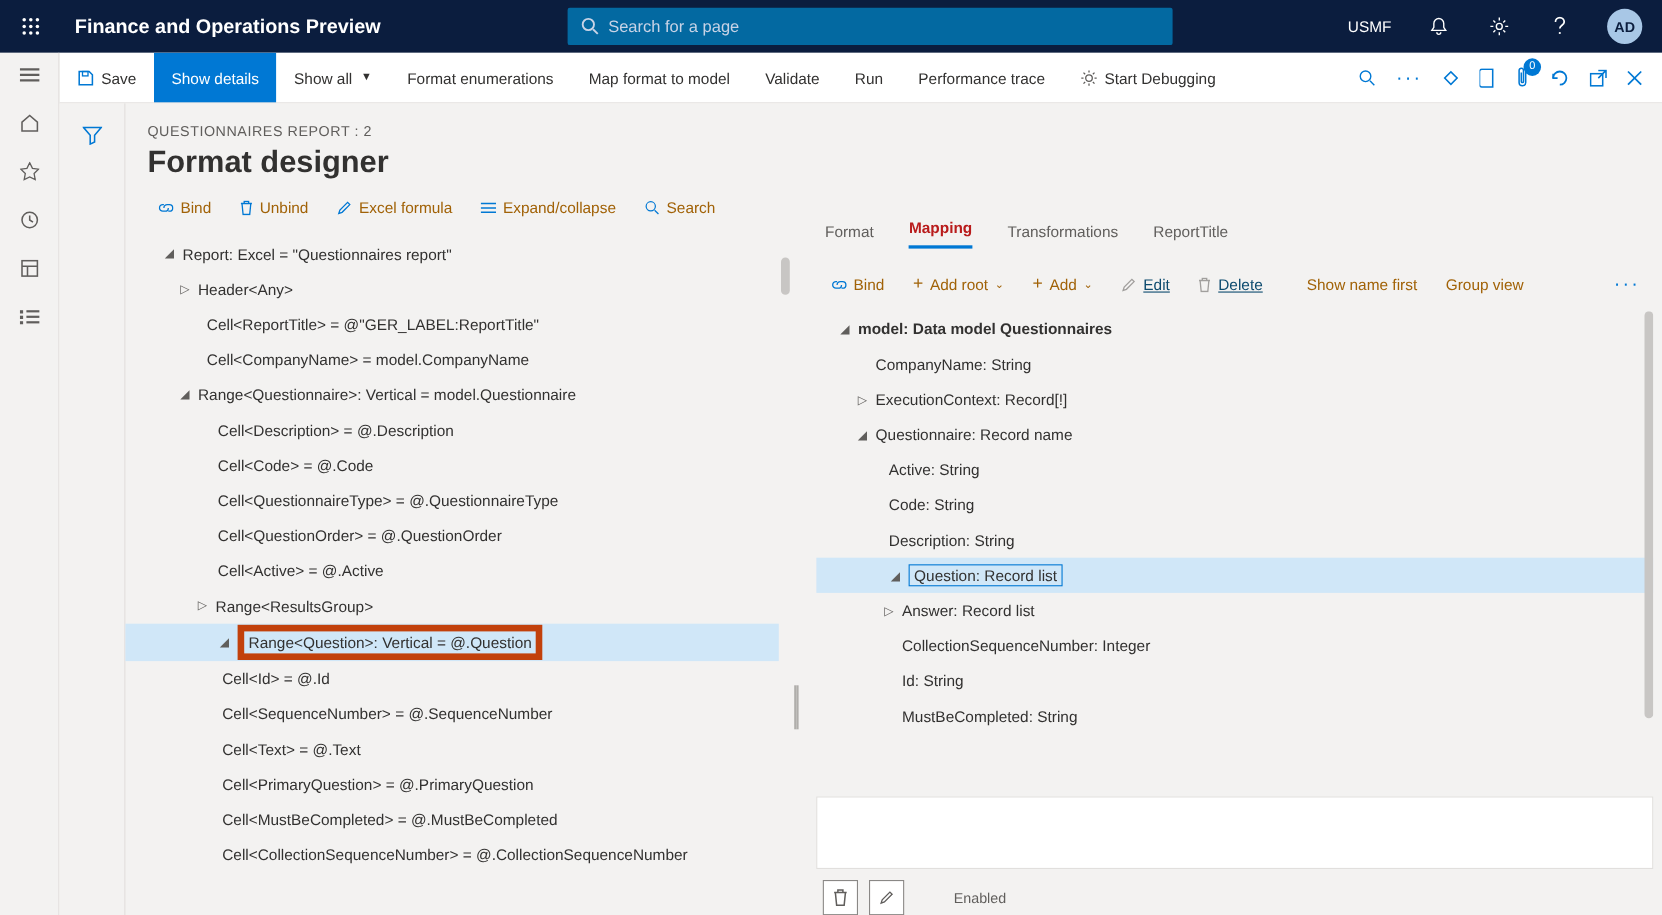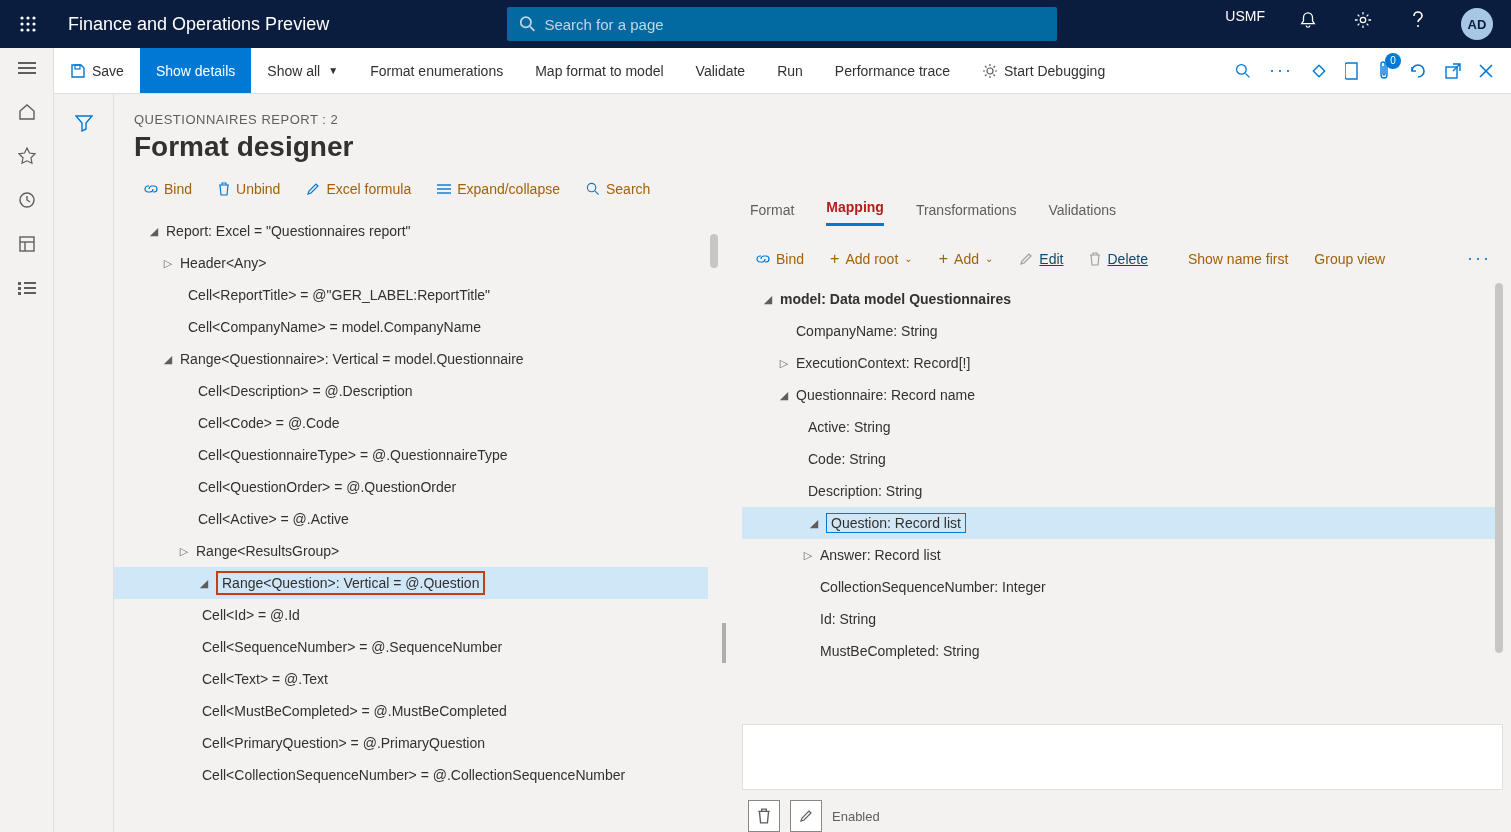--- a/index.html
+++ b/index.html
@@ -1,26 +1,26 @@
 <!DOCTYPE html>
 <html><head>
 <meta charset="utf-8">
 <style>
   * { box-sizing: border-box; margin: 0; padding: 0; font-family: "Segoe UI", Arial, sans-serif; }
   body { width: 1511px; height: 832px; overflow: hidden; background: #f3f2f1; font-size: 14px; color: #323130; }
 
   
   .topnav { height: 48px; background: #0b1d3e; color: #fff; display: flex; align-items: center; padding: 0 8px; }
   .waffle { width: 40px; display:flex; justify-content:center; align-items:center; }
-  .brand { font-size: 18px; font-weight: 400; padding: 0 20px; }
+  .brand { font-size: 18px; font-weight: 700; padding: 0 20px; }
   .search-wrap { flex: 1; display:flex; justify-content:center; }
   .search-box { display:flex; align-items:center; background:#0369a1; border-radius:2px; width:550px; height:34px; padding:0 12px; color:#c8d3e6; }
   .search-box input { background:transparent; border:none; color:#fff; font-size:15px; margin-left:8px; width:100%; outline:none; }
   .search-box input::placeholder { color:#c8d3e6; }
-  .nav-right { display:flex; align-items:flex-start; gap:31px; padding:0 10px; }
+  .nav-right { display:flex; align-items:center; gap:31px; padding:0 10px; }
   .nav-icon { color:#fff; display:flex; align-items:center; justify-content:center; width:24px; height:24px; }
   .avatar-circle { width:32px; height:32px; border-radius:50%; background:#a8c7e6; color:#0b1d3e; display:flex; align-items:center; justify-content:center; font-weight:600; font-size:13px; }
 
   
   .cmdbar { height:46px; background:#fff; border-bottom:1px solid #e1dfdd; display:flex; align-items:center; margin-left:54px; }
   .cmdbar-left { display:flex; align-items:center; height:100%; }
   .cmd-btn { height:100%; display:flex; align-items:center; padding:0 16px; gap:6px; cursor:pointer; font-size:14px; }
   .cmd-btn.primary { background:#0078d4; color:#fff; }
   .cmd-btn .chev { font-size:10px; margin-left:2px; }
   .cmdbar-right { margin-left:auto; display:flex; align-items:center; gap:18px; padding-right:18px; }
@@ -39,21 +39,21 @@
   .crumb { font-size:13px; color:#605e5c; letter-spacing:.5px; }
   .page-title { font-size:28px; font-weight:600; margin-top:4px; }
   .toolbar-row { display:flex; gap:26px; margin-top:18px; padding-left:10px; }
   .tool-link { color:#a16207; display:flex; align-items:center; gap:6px; cursor:pointer; }
 
   .tree { margin-top:18px; font-size:14px; line-height:1.3; }
   .tree-row { display:flex; align-items:center; min-height:32px; padding:1px 0; }
   .tree-caret { width:12px; display:inline-flex; justify-content:center; margin-right:6px; color:#605e5c; font-size:11px; }
   .tree-label { white-space:nowrap; }
   .tree-selected-row { background:#d0e7f8; }
-  .tree-selected-box { border:2px solid #c2410c; padding:1px 4px; display:inline-block; }
+  .tree-selected-box { border:6px solid #c2410c; padding:1px 4px; display:inline-block; }
   .ind-0 { padding-left:14px; }
   .ind-1 { padding-left:28px; }
   .ind-2 { padding-left:36px; }
   .ind-3 { padding-left:64px; }
   .ind-4 { padding-left:68px; }
 
   .splitter { width:20px; display:flex; align-items:center; justify-content:center; }
   .splitter-handle { width:4px; height:40px; border-left:2px solid #b0aeab; border-right:2px solid #b0aeab; margin-top:360px; }
 
   .right-pane { flex:1; padding:10px 8px 0 8px; display:flex; flex-direction:column; position:relative; }
@@ -77,21 +77,21 @@
   .mind-4 { padding-left:52px; }
   .mind-5 { padding-left:78px; }
 
   .right-scroll { position:absolute; right:0; top:0; width:8px; height:370px; background:#c8c6c4; border-radius:4px; }
   .left-scroll { position:absolute; right:-4px; top:140px; width:8px; height:34px; background:#c8c6c4; border-radius:4px; }
 
   .detail-box { background:#fff; border:1px solid #e1dfdd; height:66px; margin-top:4px; }
 
   .bottom-strip { display:flex; align-items:center; gap:10px; margin-top:10px; padding-left:6px; }
   .sq-btn { width:32px; height:32px; border:1px solid #8a8886; display:flex; align-items:center; justify-content:center; background:#fff; color:#605e5c; cursor:pointer; }
-  .enabled-lbl { color:#605e5c; font-size:13px; }
+  .enabled-lbl { color:#605e5c; font-size:13px;margin-left:35px; }
 
   svg { display:block; }
 </style>
 </head>
 <body>
 
 <div class="topnav">
   <div class="waffle">
     <svg width="18" height="18" viewBox="0 0 18 18">
         <g fill="#fff">
@@ -368,41 +368,41 @@
         <div class="tree-row ind-4">
             <span class="tree-label">Cell&lt;Id&gt; = @.Id</span>
           </div>
         <div class="tree-row ind-4">
             <span class="tree-label">Cell&lt;SequenceNumber&gt; = @.SequenceNumber</span>
           </div>
         <div class="tree-row ind-4">
             <span class="tree-label">Cell&lt;Text&gt; = @.Text</span>
           </div>
         <div class="tree-row ind-4">
+            <span class="tree-label">Cell&lt;PrimaryQuestion&gt; = @.PrimaryQuestion</span>
+          </div>
+        <div class="tree-row ind-4">
             <span class="tree-label">Cell&lt;MustBeCompleted&gt; = @.MustBeCompleted</span>
-          </div>
-        <div class="tree-row ind-4">
-            <span class="tree-label">Cell&lt;PrimaryQuestion&gt; = @.PrimaryQuestion</span>
           </div>
         <div class="tree-row ind-4">
             <span class="tree-label">Cell&lt;CollectionSequenceNumber&gt; = @.CollectionSequenceNumber</span>
           </div>
       </div>
     </div>
 
     <div class="splitter">
         <div class="splitter-handle"></div>
       </div>
 
     <div class="right-pane">
       <div class="tabs">
         <div class="tab">Format</div>
         <div class="tab active">Mapping</div>
         <div class="tab">Transformations</div>
-        <div class="tab">Validations</div>
+        <div class="tab">ReportTitle</div>
       </div>
 
       <div class="map-toolbar">
         <span class="tool-link">
             <svg width="14" height="14" viewBox="0 0 14 14">
               <path d="M5 7a3 3 0 013-3h2a3 3 0 010 6H9M9 7a3 3 0 01-3 3H4a3 3 0 010-6h1" stroke="#0078d4" stroke-width="1.2" fill="none"></path>
             </svg>
             <span>Bind</span>
           </span>
         <span class="tool-link">

